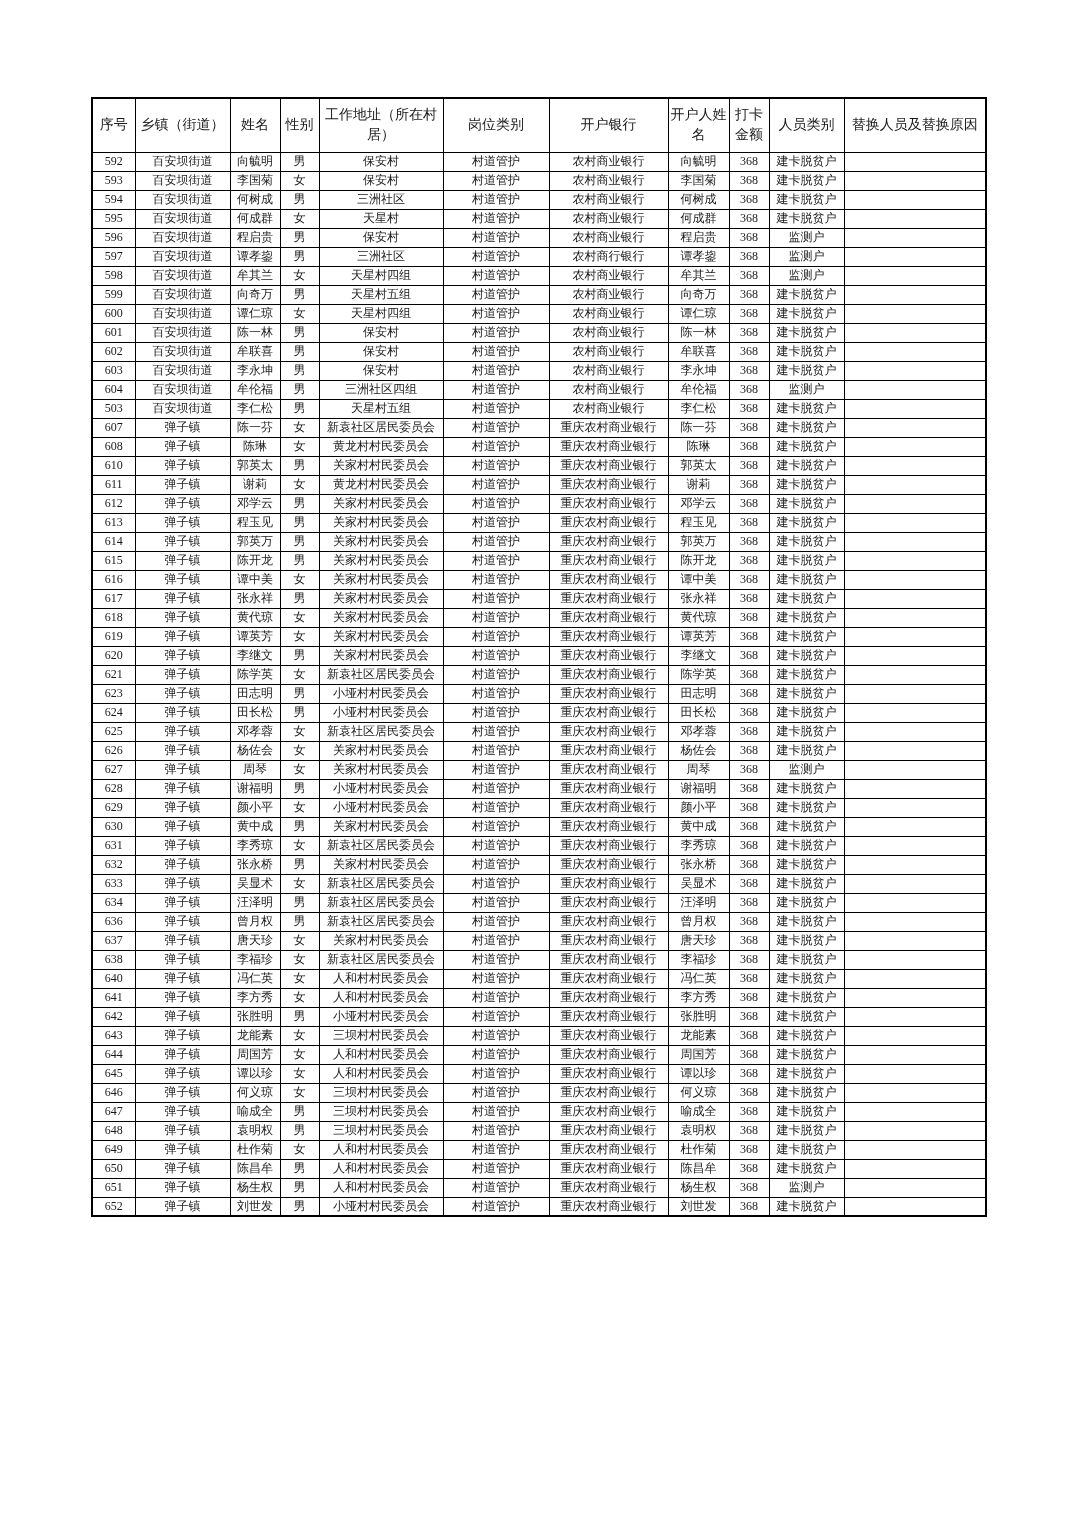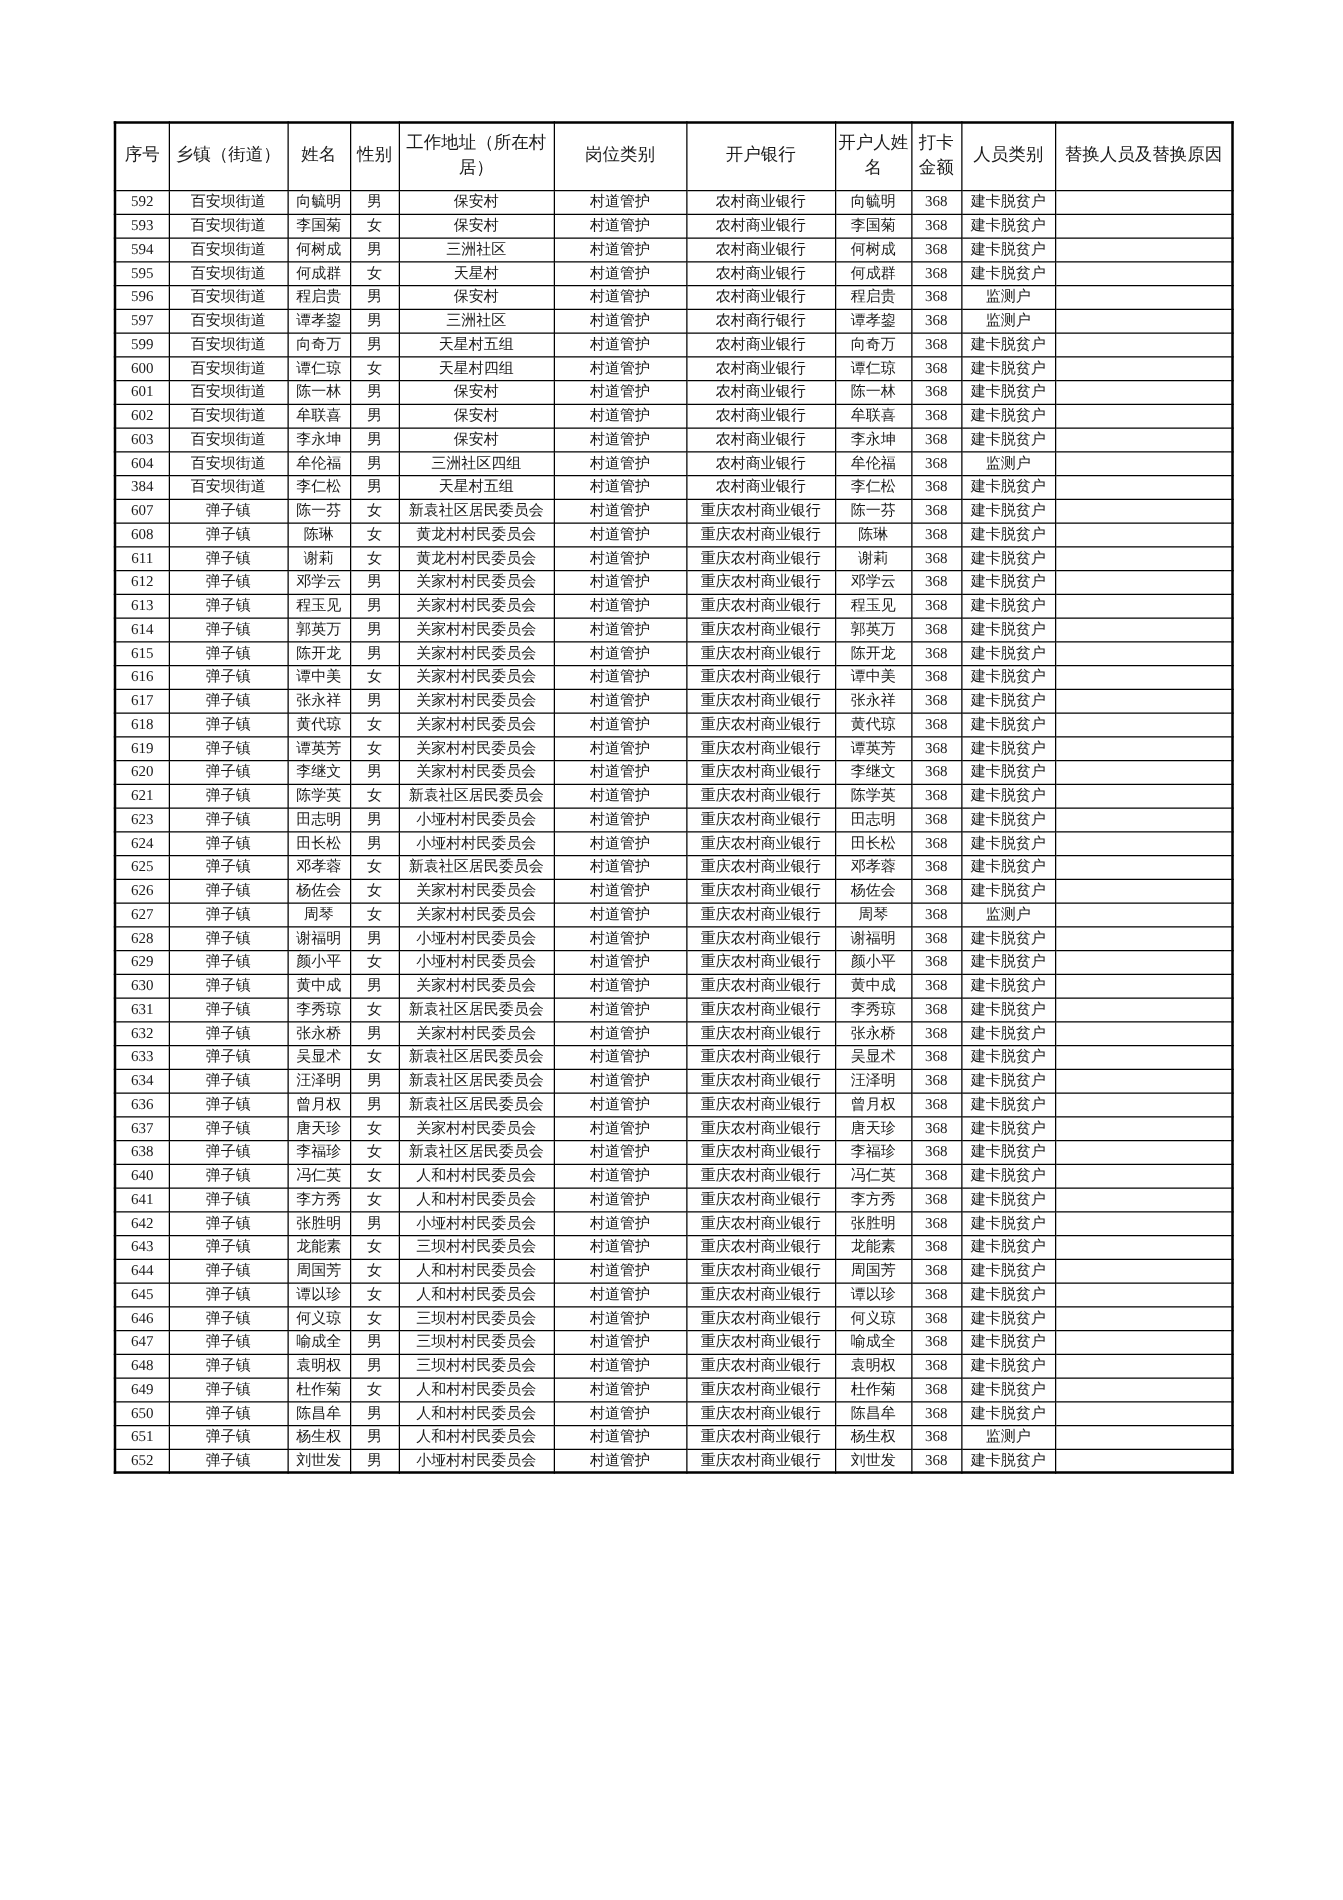--- a/index.html
+++ b/index.html
@@ -164,20 +164,33 @@
           <td>男</td>
           <td>三洲社区</td>
           <td>村道管护</td>
           <td>农村商行银行</td>
           <td>谭孝鋆</td>
           <td>368</td>
           <td>监测户</td>
           <td></td>
         </tr>
         <tr>
+          <td>598</td>
+          <td>百安坝街道</td>
+          <td>牟其兰</td>
+          <td>女</td>
+          <td>天星村四组</td>
+          <td>村道管护</td>
+          <td>农村商业银行</td>
+          <td>牟其兰</td>
+          <td>368</td>
+          <td>监测户</td>
+          <td></td>
+        </tr>
+        <tr>
           <td>599</td>
           <td>百安坝街道</td>
           <td>向奇万</td>
           <td>男</td>
           <td>天星村五组</td>
           <td>村道管护</td>
           <td>农村商业银行</td>
           <td>向奇万</td>
           <td>368</td>
           <td>建卡脱贫户</td>
@@ -242,21 +255,21 @@
           <td>男</td>
           <td>三洲社区四组</td>
           <td>村道管护</td>
           <td>农村商业银行</td>
           <td>牟伦福</td>
           <td>368</td>
           <td>监测户</td>
           <td></td>
         </tr>
         <tr>
-          <td>384</td>
+          <td>503</td>
           <td>百安坝街道</td>
           <td>李仁松</td>
           <td>男</td>
           <td>天星村五组</td>
           <td>村道管护</td>
           <td>农村商业银行</td>
           <td>李仁松</td>
           <td>368</td>
           <td>建卡脱贫户</td>
           <td></td>
@@ -276,20 +289,33 @@
         </tr>
         <tr>
           <td>608</td>
           <td>弹子镇</td>
           <td>陈琳</td>
           <td>女</td>
           <td>黄龙村村民委员会</td>
           <td>村道管护</td>
           <td>重庆农村商业银行</td>
           <td>陈琳</td>
+          <td>368</td>
+          <td>建卡脱贫户</td>
+          <td></td>
+        </tr>
+        <tr>
+          <td>610</td>
+          <td>弹子镇</td>
+          <td>郭英太</td>
+          <td>男</td>
+          <td>关家村村民委员会</td>
+          <td>村道管护</td>
+          <td>重庆农村商业银行</td>
+          <td>郭英太</td>
           <td>368</td>
           <td>建卡脱贫户</td>
           <td></td>
         </tr>
         <tr>
           <td>611</td>
           <td>弹子镇</td>
           <td>谢莉</td>
           <td>女</td>
           <td>黄龙村村民委员会</td>

